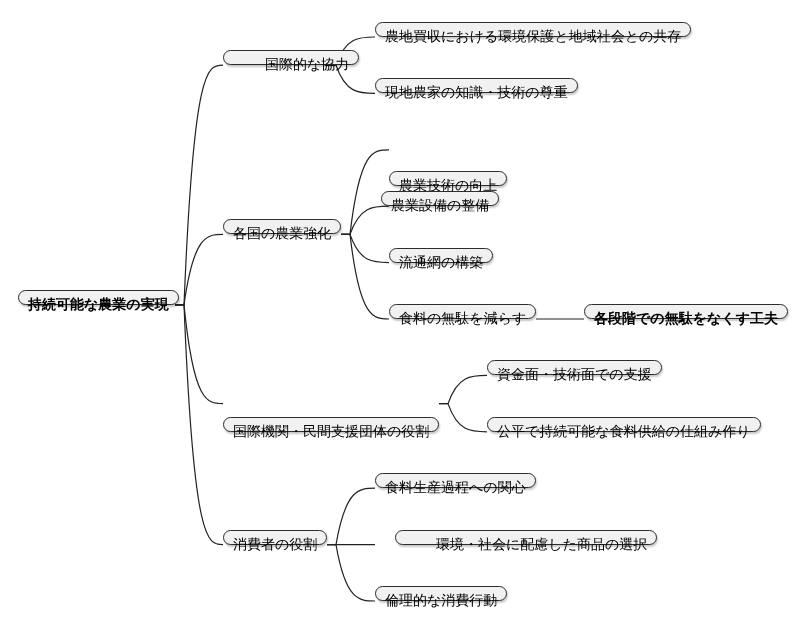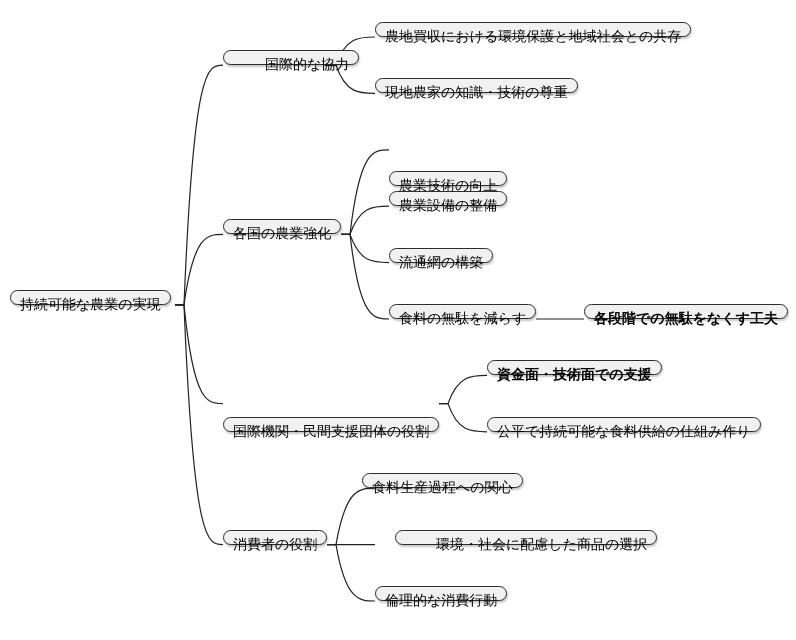--- a/index.html
+++ b/index.html
@@ -60,31 +60,31 @@
       <path d="M536 319 L584 319" fill="none" stroke="#222222" stroke-width="1.2"></path>
       <path d="M175 304.90000000000003 L184 304.90000000000003 C193.8 403.6 207.4 403.6 223 403.6" fill="none" stroke="#222222" stroke-width="1.2"></path>
       <path d="M439 403.6 L448 403.6 C457.8 375.4 471.4 375.4 487 375.4" fill="none" stroke="#222222" stroke-width="1.2"></path>
       <path d="M439 403.6 L448 403.6 C457.8 431.8 471.4 431.8 487 431.8" fill="none" stroke="#222222" stroke-width="1.2"></path>
       <path d="M175 304.90000000000003 L184 304.90000000000003 C193.8 544.6 207.4 544.6 223 544.6" fill="none" stroke="#222222" stroke-width="1.2"></path>
       <path d="M327 544.6 L336 544.6 C345.8 488.2 359.4 488.2 375 488.2" fill="none" stroke="#222222" stroke-width="1.2"></path>
       <path d="M327 544.6 L375 544.5999999999999" fill="none" stroke="#222222" stroke-width="1.2"></path>
       <path d="M327 544.6 L336 544.6 C345.8 601 359.4 601 375 601" fill="none" stroke="#222222" stroke-width="1.2"></path>
     </svg>
   <div id="nodes">
-      <div class="node" style="left: 10px; top: 289.9px;">持続可能な農業の実現</div>
+      <div class="node" style="left: 18px; top: 289.9px; font-weight: bold;">持続可能な農業の実現</div>
       <div class="node" style="left: 223px; top: 50.2px; padding-left: 41px;">国際的な協力</div>
       <div class="node" style="left: 375px; top: 22px;">農地買収における環境保護と地域社会との共存</div>
       <div class="node" style="left: 375px; top: 78.4px; border-radius: 11px;">現地農家の知識・技術の尊重</div>
       <div class="node" style="left: 223px; top: 219.4px;">各国の農業強化</div>
       <div class="node" style="left: 389px; top: 134.8px; margin-top: 36px;">農業技術の向上</div>
-      <div class="node" style="left: 389px; top: 191.2px;">農業設備の整備</div>
+      <div class="node" style="left: 381px; top: 191.2px;">農業設備の整備</div>
       <div class="node" style="left: 389px; top: 247.6px;">流通網の構築</div>
       <div class="node" style="left: 389px; top: 304px;">食料の無駄を減らす</div>
       <div class="node" style="left: 584px; top: 304px; font-weight: bold;">各段階での無駄をなくす工夫</div>
       <div class="node" style="left: 223px; top: 388.6px; margin-top: 28px;">国際機関・民間支援団体の役割</div>
-      <div class="node" style="left: 487px; top: 360.4px; font-weight: bold;">資金面・技術面での支援</div>
+      <div class="node" style="left: 487px; top: 360.4px;">資金面・技術面での支援</div>
       <div class="node" style="left: 487px; top: 416.8px;">公平で持続可能な食料供給の仕組み作り</div>
       <div class="node" style="left: 223px; top: 529.6px;">消費者の役割</div>
-      <div class="node" style="left: 362px; top: 473.2px; text-align: center;">食料生産過程への関心</div>
+      <div class="node" style="left: 375px; top: 473.2px; text-align: center;">食料生産過程への関心</div>
       <div class="node" style="left: 395px; top: 529.6px; padding-left: 40px;">環境・社会に配慮した商品の選択</div>
       <div class="node" style="left: 375px; top: 586px;">倫理的な消費行動</div>
     </div>
 </div>
 
 </body></html>

